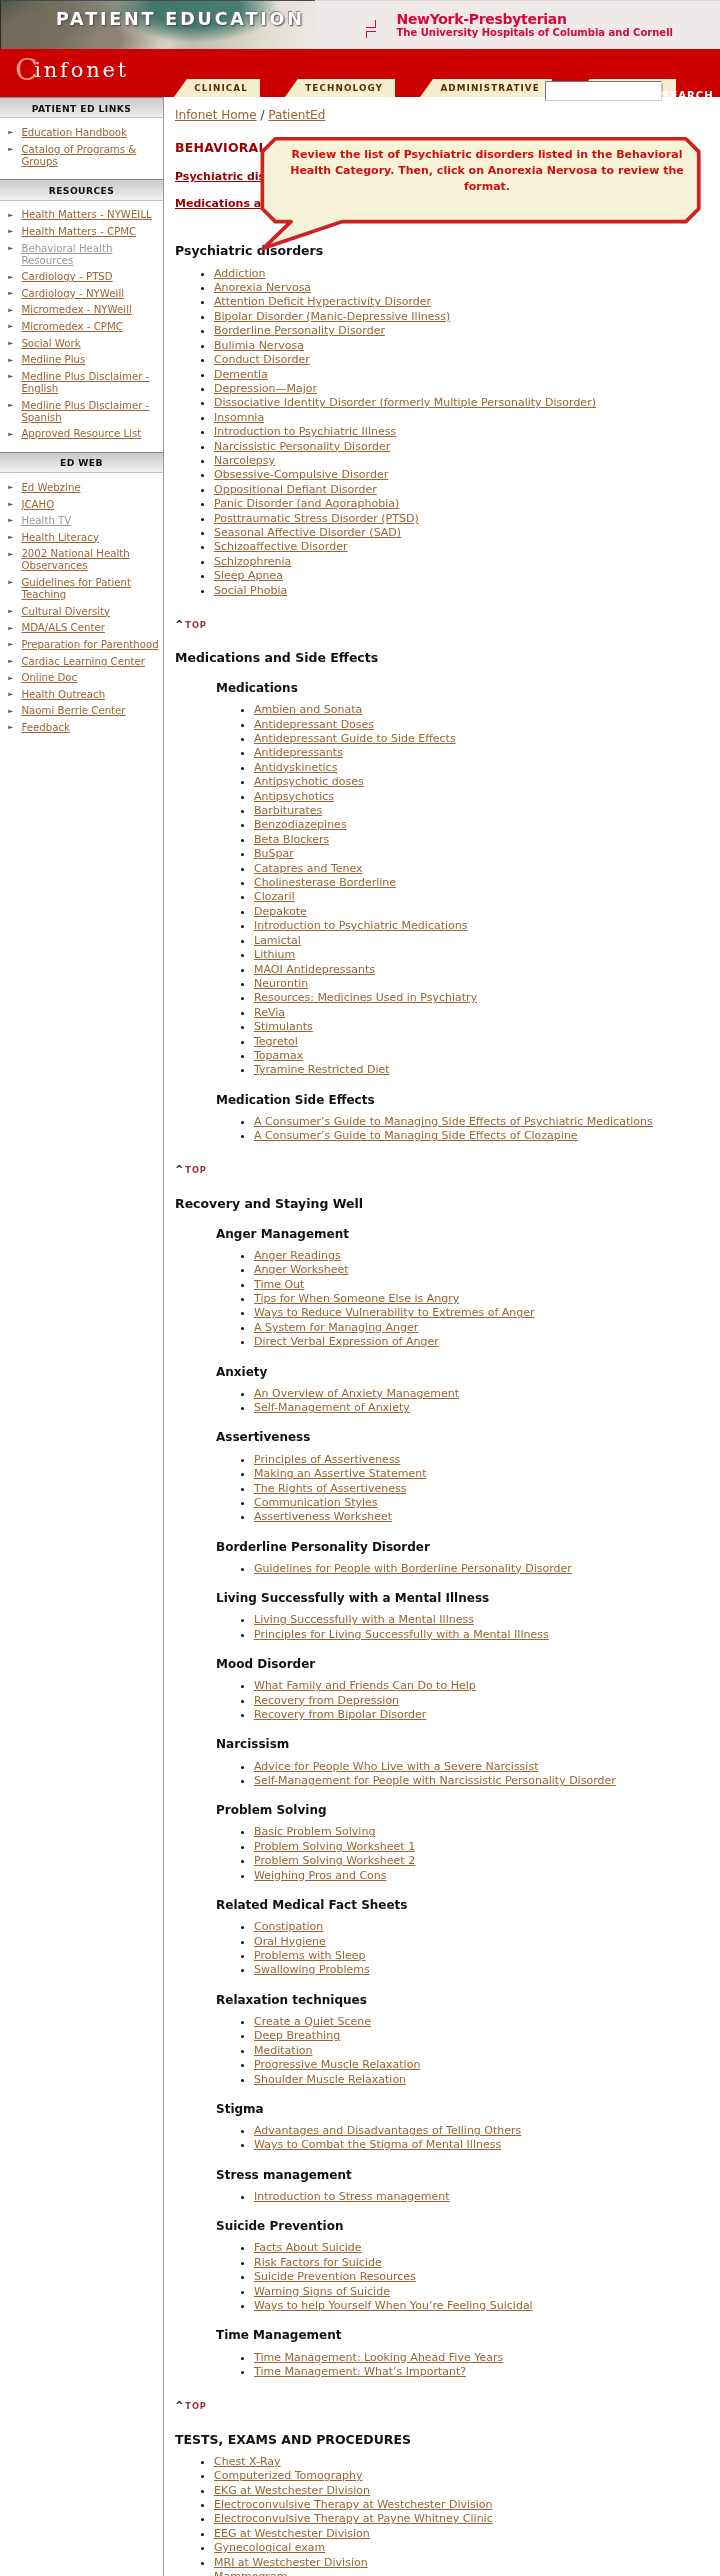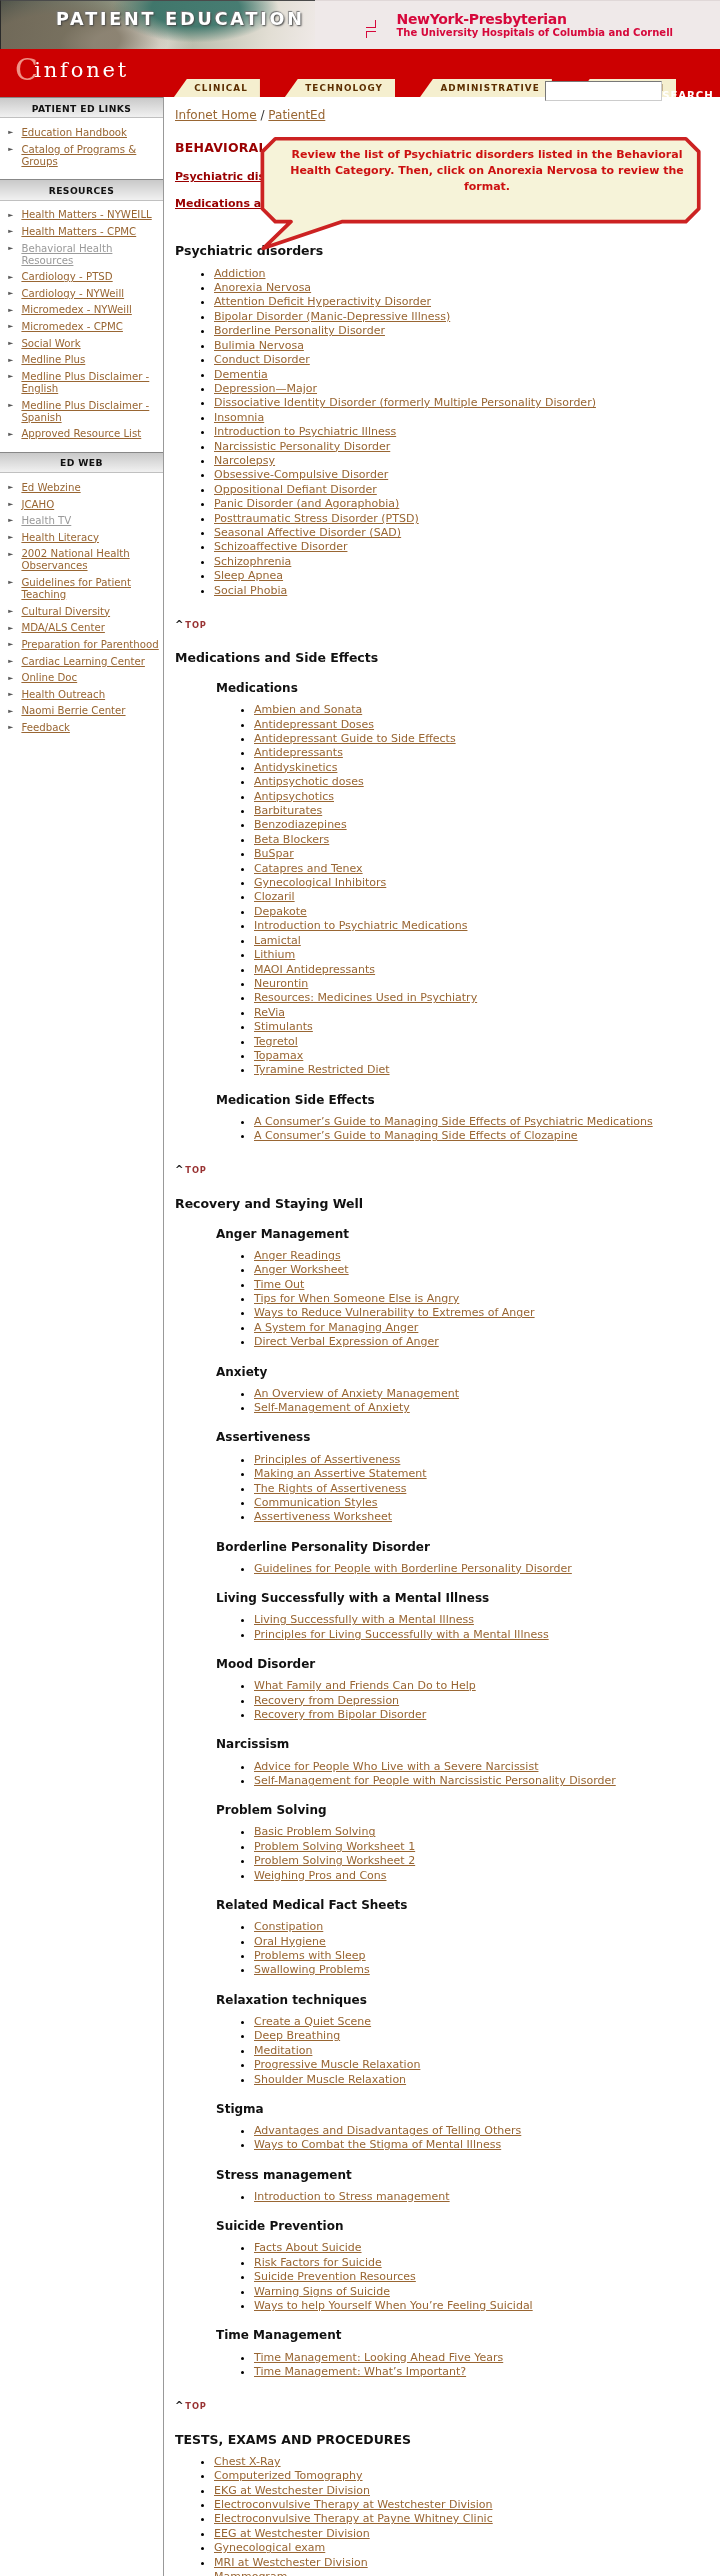--- a/index.html
+++ b/index.html
@@ -201,21 +201,21 @@
           <li><a>Antidepressant Guide to Side Effects</a></li>
           <li><a>Antidepressants</a></li>
           <li><a>Antidyskinetics</a></li>
           <li><a>Antipsychotic doses</a></li>
           <li><a>Antipsychotics</a></li>
           <li><a>Barbiturates</a></li>
           <li><a>Benzodiazepines</a></li>
           <li><a>Beta Blockers</a></li>
           <li><a>BuSpar</a></li>
           <li><a>Catapres and Tenex</a></li>
-          <li><a>Gynecological Inhibitors</a></li>
+          <li><a>Cholinesterase Borderline</a></li>
           <li><a>Clozaril</a></li>
           <li><a>Depakote</a></li>
           <li><a>Introduction to Psychiatric Medications</a></li>
           <li><a>Lamictal</a></li>
           <li><a>Lithium</a></li>
           <li><a>MAOI Antidepressants</a></li>
           <li><a>Neurontin</a></li>
           <li><a>Resources: Medicines Used in Psychiatry</a></li>
           <li><a>ReVia</a></li>
           <li><a>Stimulants</a></li>

